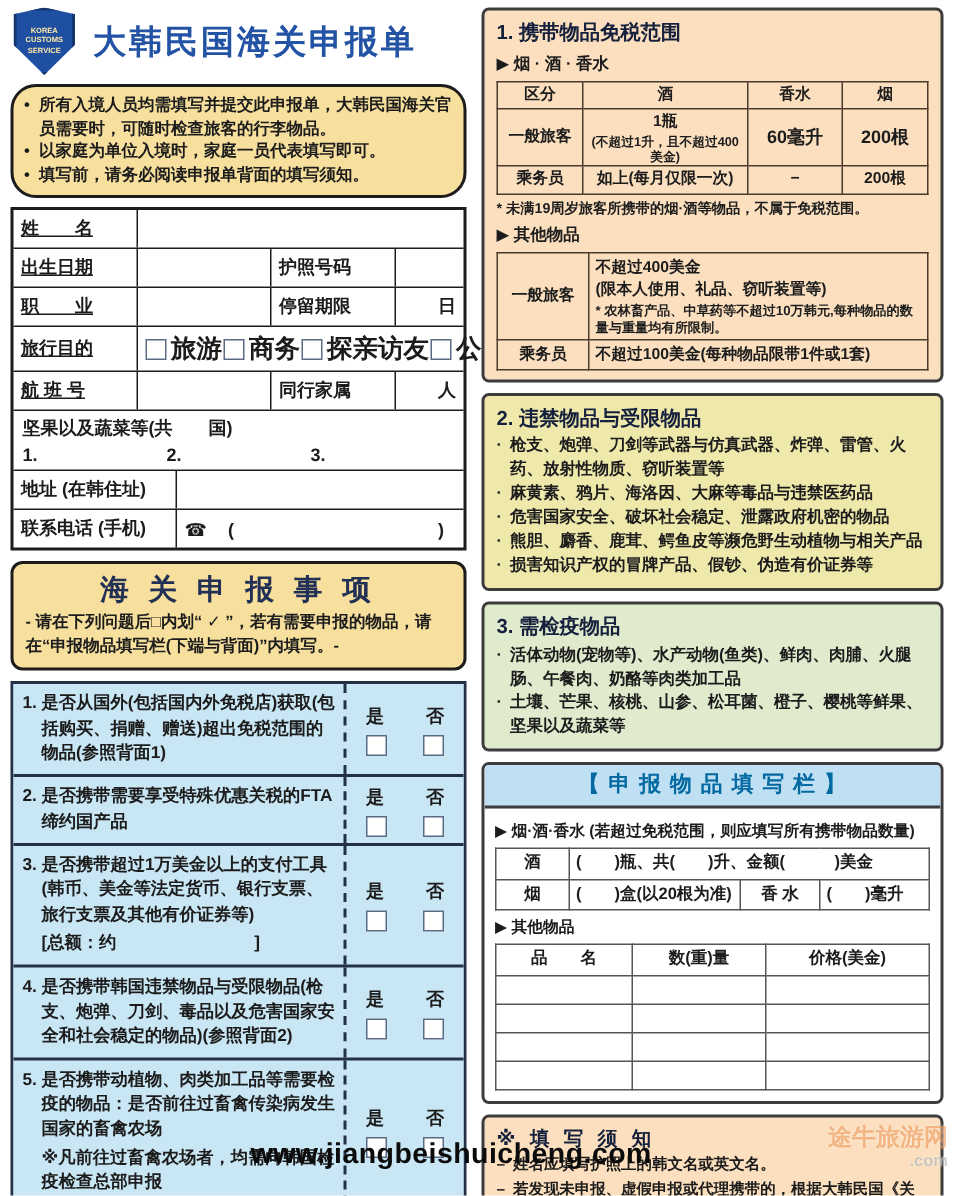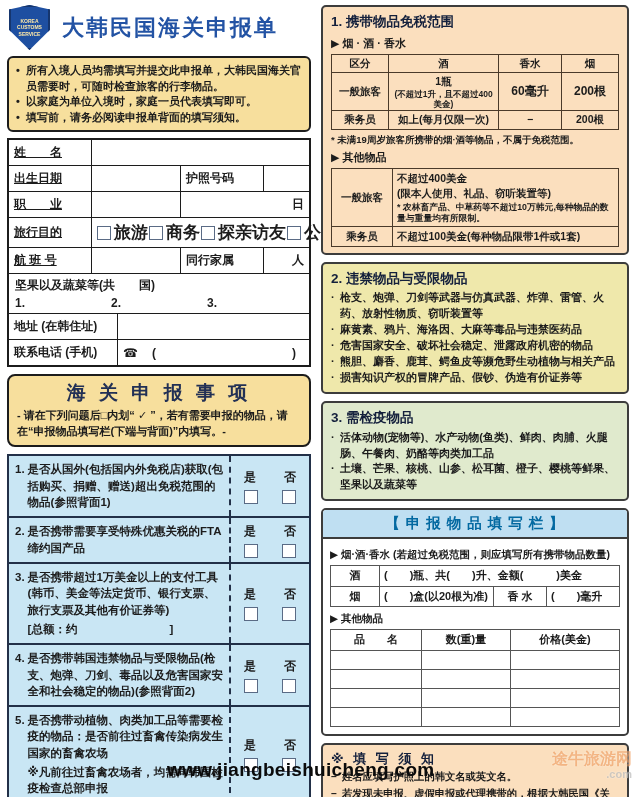--- a/index.html
+++ b/index.html
@@ -13,21 +13,21 @@
 
   
   .lheader{display:flex;align-items:center;gap:12px;margin:2px 0 6px 2px;}
   .shield{width:37px;height:41px;background:#1E4FA1;border:2px solid #16366e;
     clip-path:polygon(50% 0,100% 10%,100% 55%,50% 100%,0 55%,0 10%);
     display:flex;align-items:center;justify-content:center;flex:0 0 auto;}
   .shield span{font-size:5px;color:#ffe9a8;text-align:center;line-height:1.3;font-weight:bold;}
   .ltitle{font-size:22px;font-weight:bold;color:#2353A4;letter-spacing:2px;white-space:nowrap;}
 
   
-  .notice{background:#F7DF9D;border:2px solid #1c1c1c;border-radius:6px;
+  .notice{background:#F7DF9D;border:2px solid #1c1c1c;border-radius:17px;
     padding:5px 7px;font-size:11px;font-weight:bold;line-height:1.42;color:#1c1c1c;}
   .notice .li{position:relative;padding-left:10px;}
   .notice .li::before{content:"•";position:absolute;left:0;}
 
   
   .form{border:2px solid #1c1c1c;margin-top:6px;font-size:12px;font-weight:bold;background:#fff;}
   .frow{display:flex;border-top:1px solid #1c1c1c;min-height:23px;align-items:stretch;}
   .frow:first-child{border-top:none;}
   .cell{padding:4px 5px;display:flex;align-items:center;}
   .lab{flex:0 0 72px;text-decoration:underline;}
@@ -132,20 +132,21 @@
     </div>
     <div class="frow">
       <div class="cell lab">出生日期</div>
       <div class="cell val-mid"></div>
       <div class="cell lab2">护照号码</div>
       <div class="cell val"></div>
     </div>
     <div class="frow">
       <div class="cell lab">职　　业</div>
       <div class="cell val-mid"></div>
+      <div class="cell lab2">停留期限</div>
       <div class="cell val unit-right">日</div>
     </div>
     <div class="frow">
       <div class="cell lab">旅行目的</div>
       <div class="purpose-opts">
         <span class="opt">
             <span class="cb"></span>
             <span>旅游</span>
           </span>
         <span class="opt">

